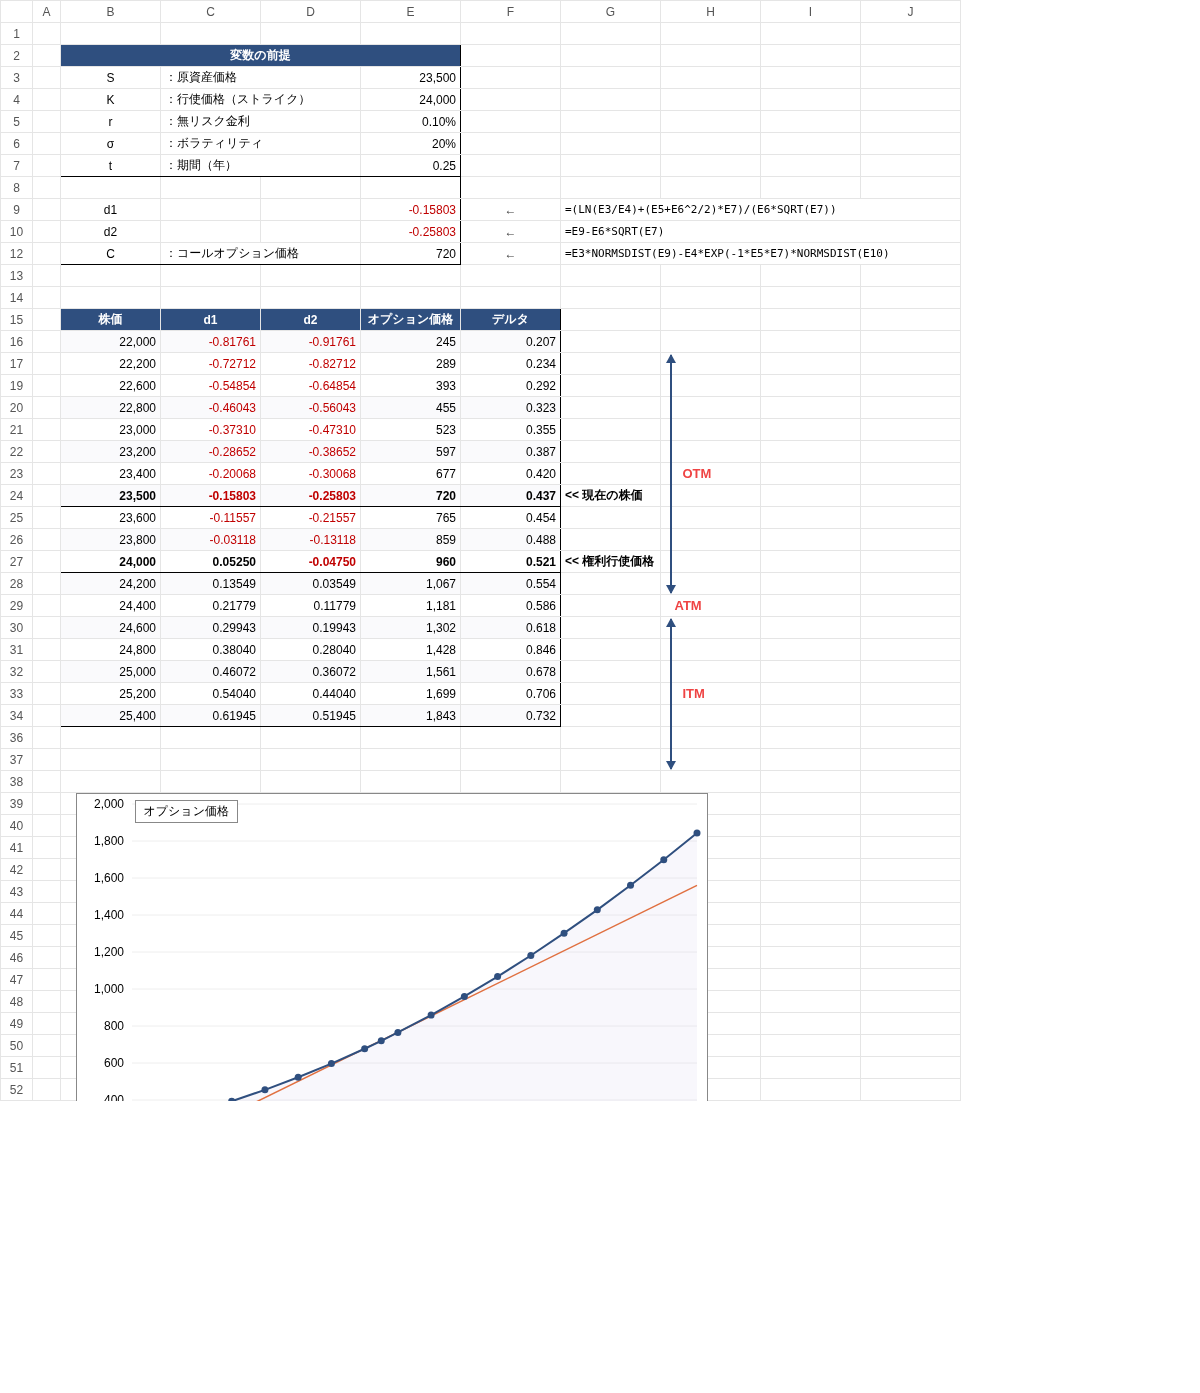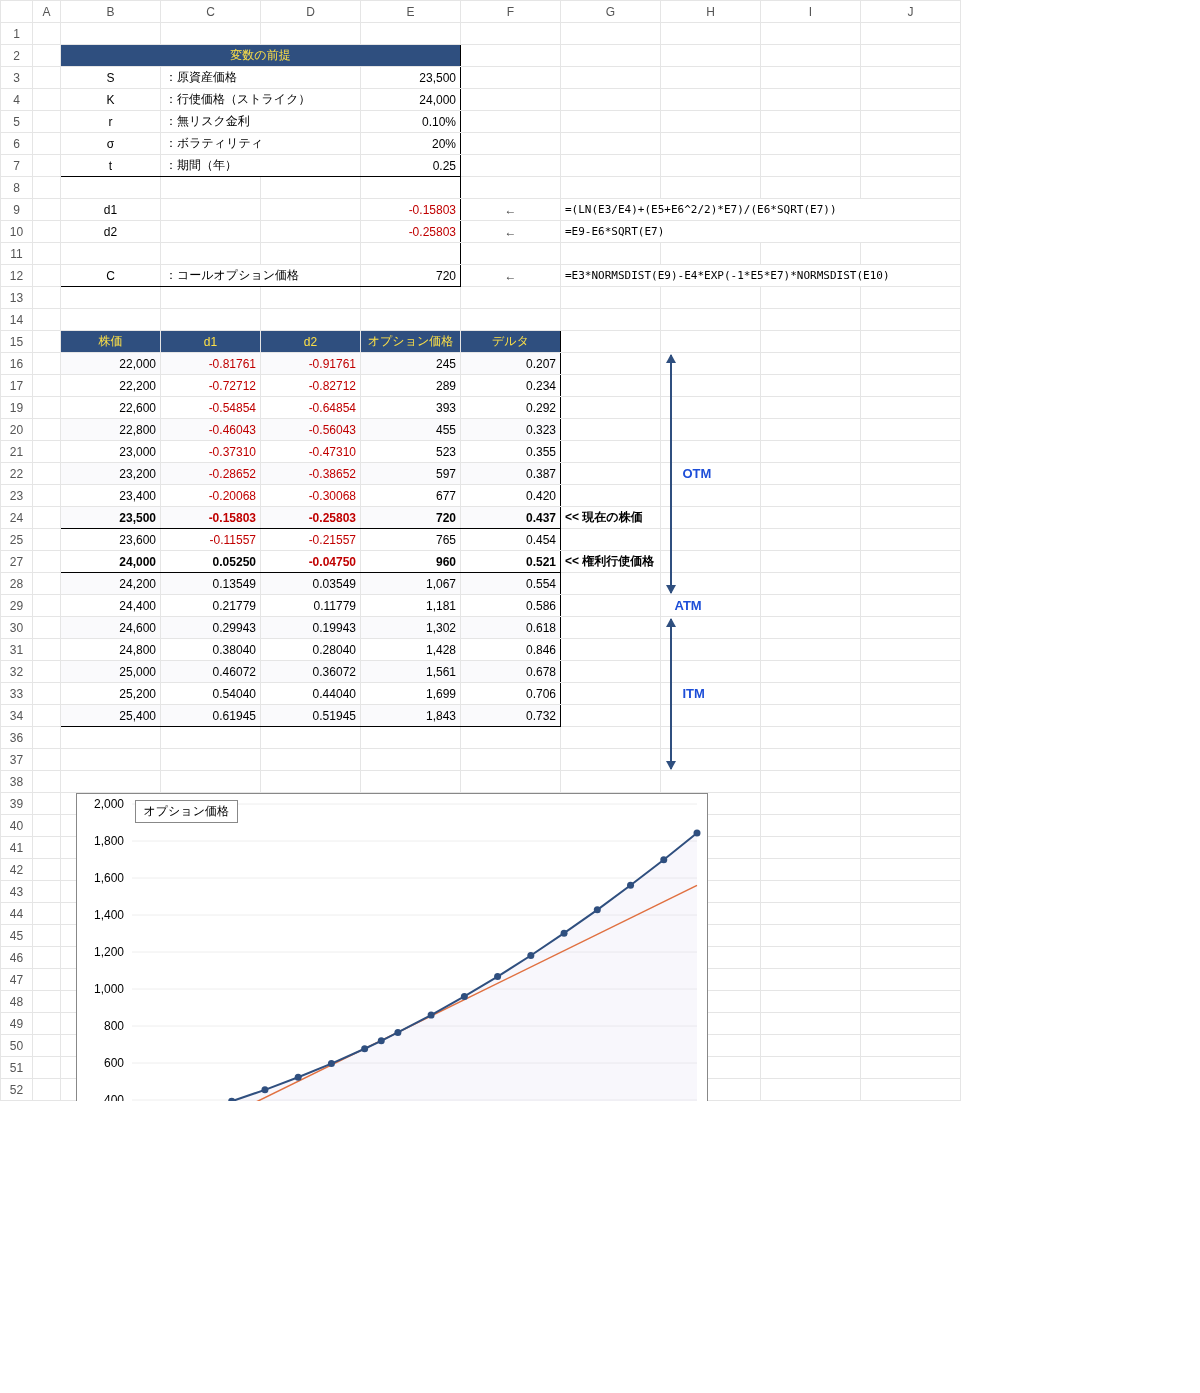--- a/index.html
+++ b/index.html
@@ -15,41 +15,41 @@
   .cB{width:100px;}
   .cC{width:100px;}
   .cD{width:100px;}
   .cE{width:100px;}
   .cF{width:100px;}
   .cG{width:100px;}
   .cH{width:100px;}
   .cI{width:100px;}
   .cJ{width:100px;}
   
-  .hdr{background:#2F4F7F;color:#fde047;font-weight:normal;text-align:center;}
+  .hdr{background:#2F4F7F;color:#ffffff;font-weight:bold;text-align:center;}
   .boxTop{border-top:1px solid #000 !important;}
   .boxBot{border-bottom:1px solid #000 !important;}
   .boxL{border-left:1px solid #000 !important;}
   .boxR{border-right:1px solid #000 !important;}
   .ac{text-align:center;}
   .al{text-align:left;}
   .ar{text-align:right;}
   .red{color:#c00000;}
   .b{font-weight:bold;}
   .arrowMark{color:#333;text-align:center;}
   .formula{font-family:"Consolas","Menlo",monospace;font-size:11px;margin-top:24px;}
   .odd{background:#fafafc;}
   .note{text-align:left;}
   
   .region-arrow{position:absolute;left:0;width:0;}
   .region-arrow .line{position:absolute;left:50%;width:2px;margin-left:-1px;background:#2F4F7F;top:0;bottom:0;}
   .region-arrow .cap-up,.region-arrow .cap-dn{position:absolute;left:50%;margin-left:-5px;width:0;height:0;border-left:5px solid transparent;border-right:5px solid transparent;}
   .region-arrow .cap-up{top:-1px;border-bottom:9px solid #2F4F7F;}
   .region-arrow .cap-dn{bottom:-1px;border-top:9px solid #2F4F7F;}
-  .region-arrow .lbl{position:absolute;left:12px;font-weight:bold;color:#1d4ed8;font-size:13px;}
+  .region-arrow .lbl{position:absolute;left:12px;font-weight:bold;color:#ef4444;font-size:13px;}
   
   .chart-wrap{position:absolute;border:1px solid #888;background:#fff;}
   .chart-title-box{position:absolute;border:1px solid #888;background:#fff;padding:2px 8px;font-size:12px;}
   .gridline{stroke:#eee;stroke-width:1;}
   .axisline{stroke:#bbb;stroke-width:1;}
   .series-main{stroke:#2F4F7F;stroke-width:2;fill:none;}
   .series-dot{fill:#2F4F7F;}
   .series-ref{stroke:#e07040;stroke-width:1.5;fill:none;}
   .shade{fill:rgba(200,190,230,0.12);stroke:none;}
 </style>
@@ -197,33 +197,20 @@
           <th class="rowhead">10</th>
           <td id="c_A10"></td>
           <td id="c_B10" class="ac boxL">d2</td>
           <td id="c_C10"></td>
           <td id="c_D10"></td>
           <td id="c_E10" class="ar red boxR">-0.25803</td>
           <td id="c_F10" class="arrowMark">←</td>
           <td id="c_G10" colspan="4" class="al formula" style="overflow: visible;">=E9-E6*SQRT(E7)</td>
         </tr>
         <tr>
-          <th class="rowhead">11</th>
-          <td id="c_A11"></td>
-          <td id="c_B11" class="boxL"></td>
-          <td id="c_C11"></td>
-          <td id="c_D11"></td>
-          <td id="c_E11" class="boxR"></td>
-          <td id="c_F11"></td>
-          <td id="c_G11"></td>
-          <td id="c_H11"></td>
-          <td id="c_I11"></td>
-          <td id="c_J11"></td>
-        </tr>
-        <tr>
           <th class="rowhead">12</th>
           <td id="c_A12"></td>
           <td id="c_B12" class="ac boxL boxTop boxBot">C</td>
           <td id="c_C12" colspan="2" class="al boxTop boxBot">：コールオプション価格</td>
           <td id="c_E12" class="ar boxR boxTop boxBot">720</td>
           <td id="c_F12" class="arrowMark">←</td>
           <td id="c_G12" colspan="4" class="al formula" style="overflow: visible;">=E3*NORMSDIST(E9)-E4*EXP(-1*E5*E7)*NORMSDIST(E10)</td>
         </tr>
         <tr>
           <th class="rowhead">13</th>
@@ -373,20 +360,33 @@
           <td id="c_A25"></td>
           <td id="c_B25" class="ar boxL">23,600</td>
           <td id="c_C25" class="ar red">-0.11557</td>
           <td id="c_D25" class="ar red">-0.21557</td>
           <td id="c_E25" class="ar">765</td>
           <td id="c_F25" class="ar boxR">0.454</td>
           <td id="c_G25"></td>
           <td id="c_H25"></td>
           <td id="c_I25"></td>
           <td id="c_J25"></td>
+        </tr>
+        <tr>
+          <th class="rowhead">26</th>
+          <td id="c_A26"></td>
+          <td id="c_B26" class="ar boxL odd">23,800</td>
+          <td id="c_C26" class="ar red odd">-0.03118</td>
+          <td id="c_D26" class="ar red odd">-0.13118</td>
+          <td id="c_E26" class="ar odd">859</td>
+          <td id="c_F26" class="ar boxR odd">0.488</td>
+          <td id="c_G26"></td>
+          <td id="c_H26"></td>
+          <td id="c_I26"></td>
+          <td id="c_J26"></td>
         </tr>
         <tr>
           <th class="rowhead">27</th>
           <td id="c_A27"></td>
           <td id="c_B27" class="ar boxL b boxTop boxBot">24,000</td>
           <td id="c_C27" class="ar b boxTop boxBot">0.05250</td>
           <td id="c_D27" class="ar red b boxTop boxBot">-0.04750</td>
           <td id="c_E27" class="ar b boxTop boxBot">960</td>
           <td id="c_F27" class="ar boxR b boxTop boxBot">0.521</td>
           <td id="c_G27" class="note b" style="overflow: visible;">&lt;&lt; 権利行使価格</td>

